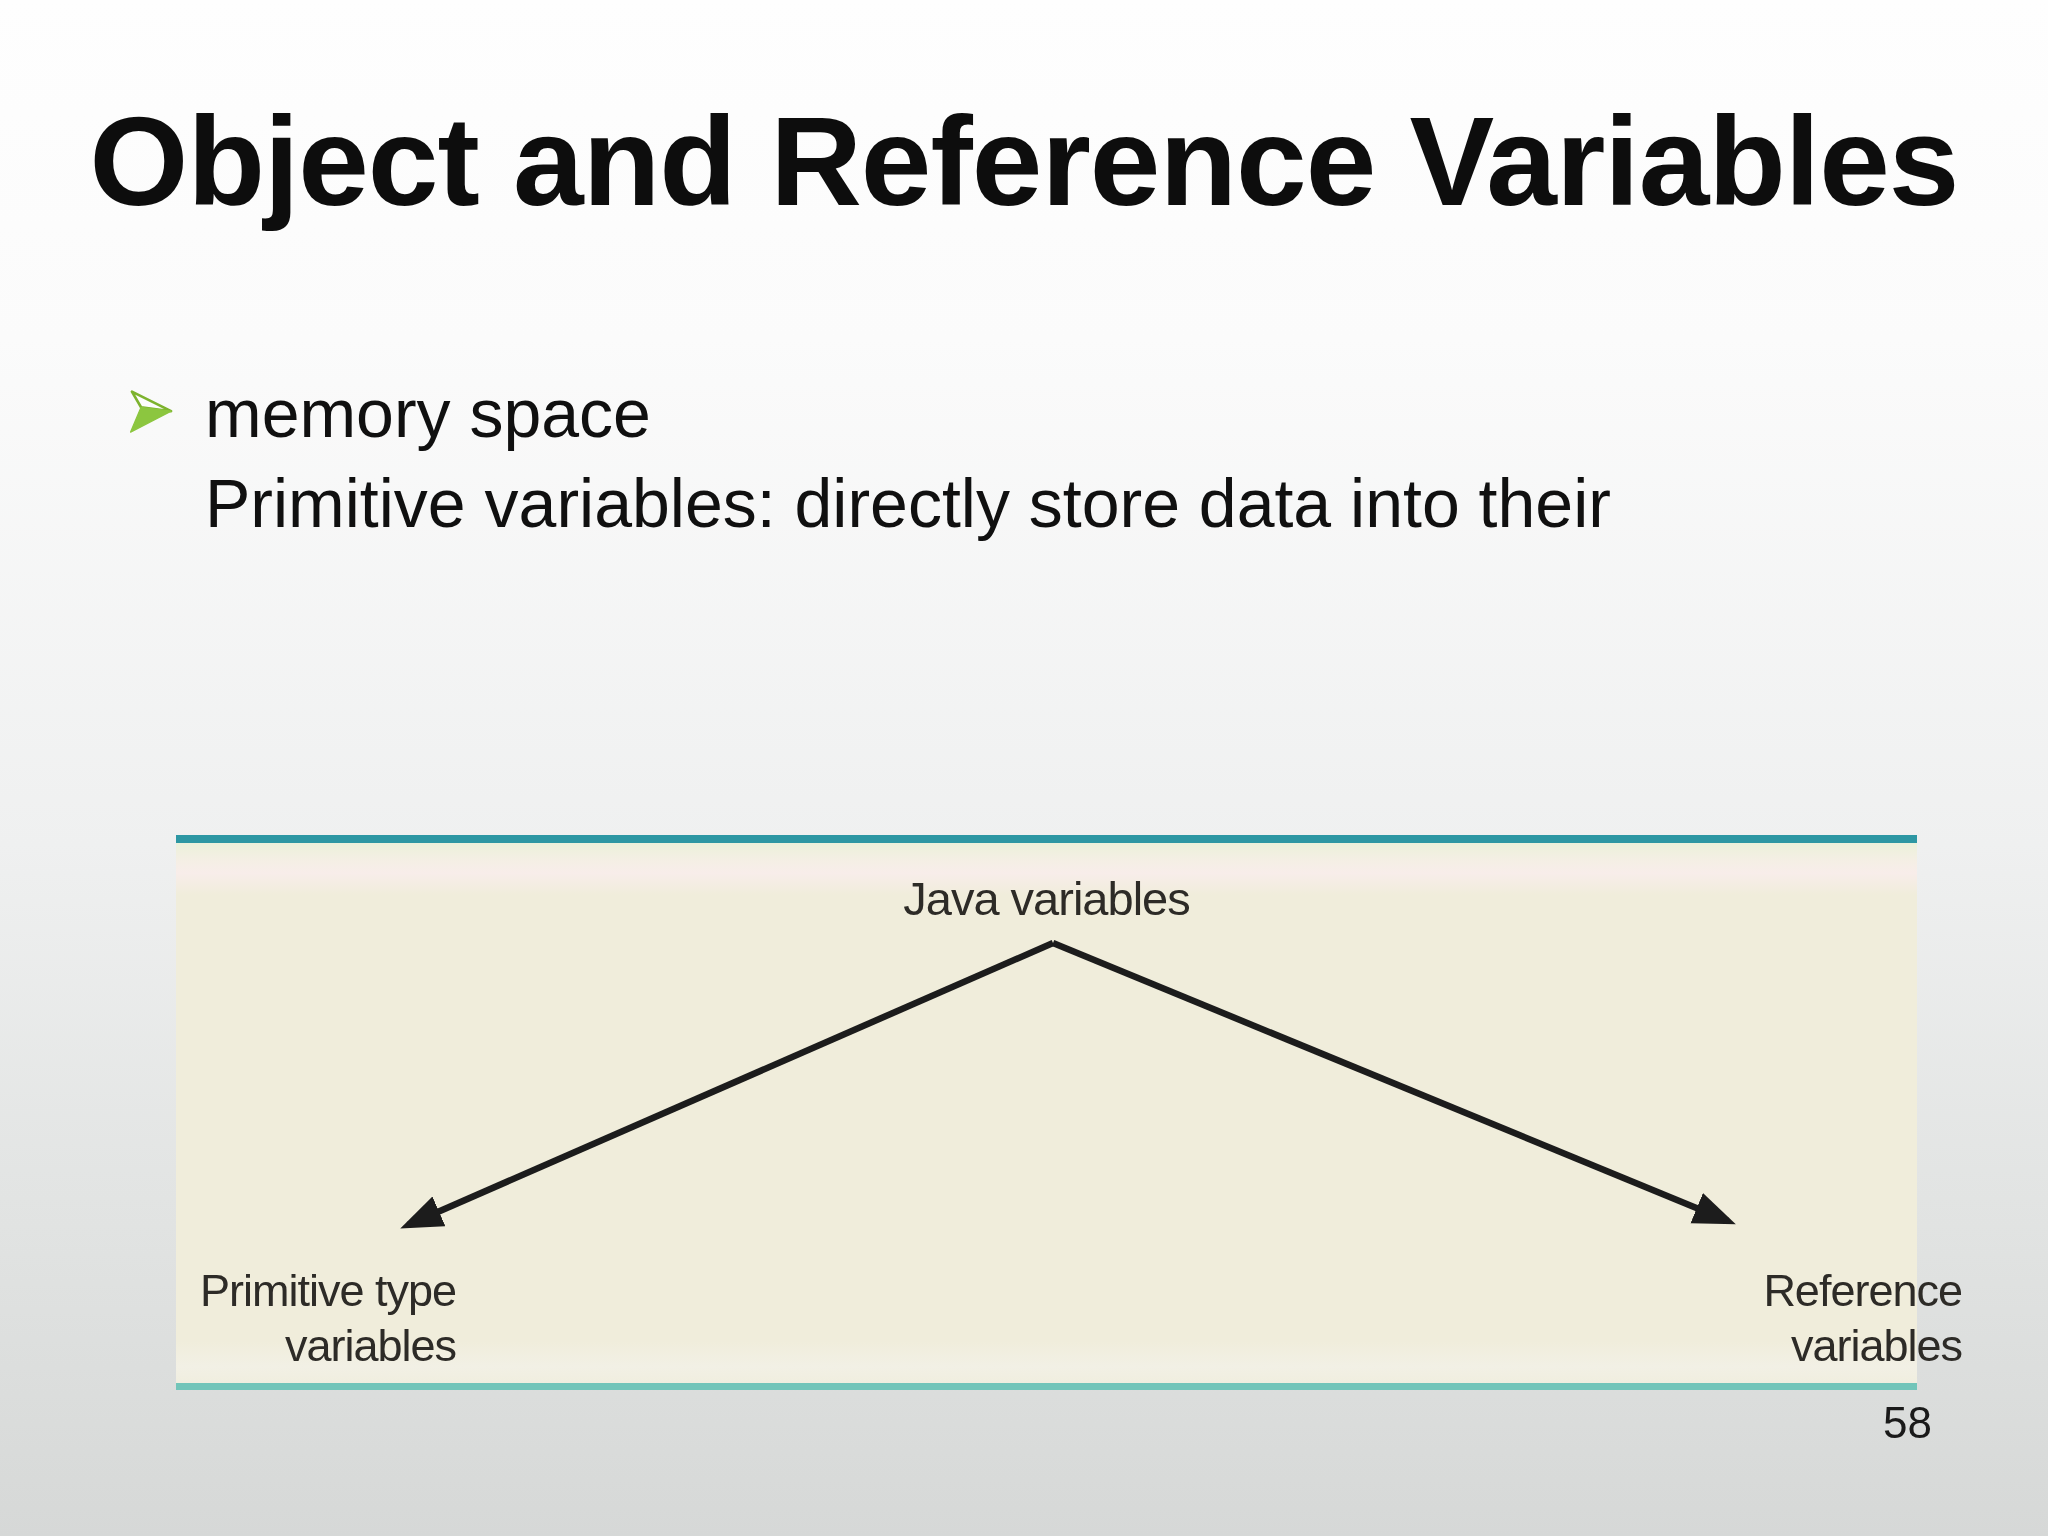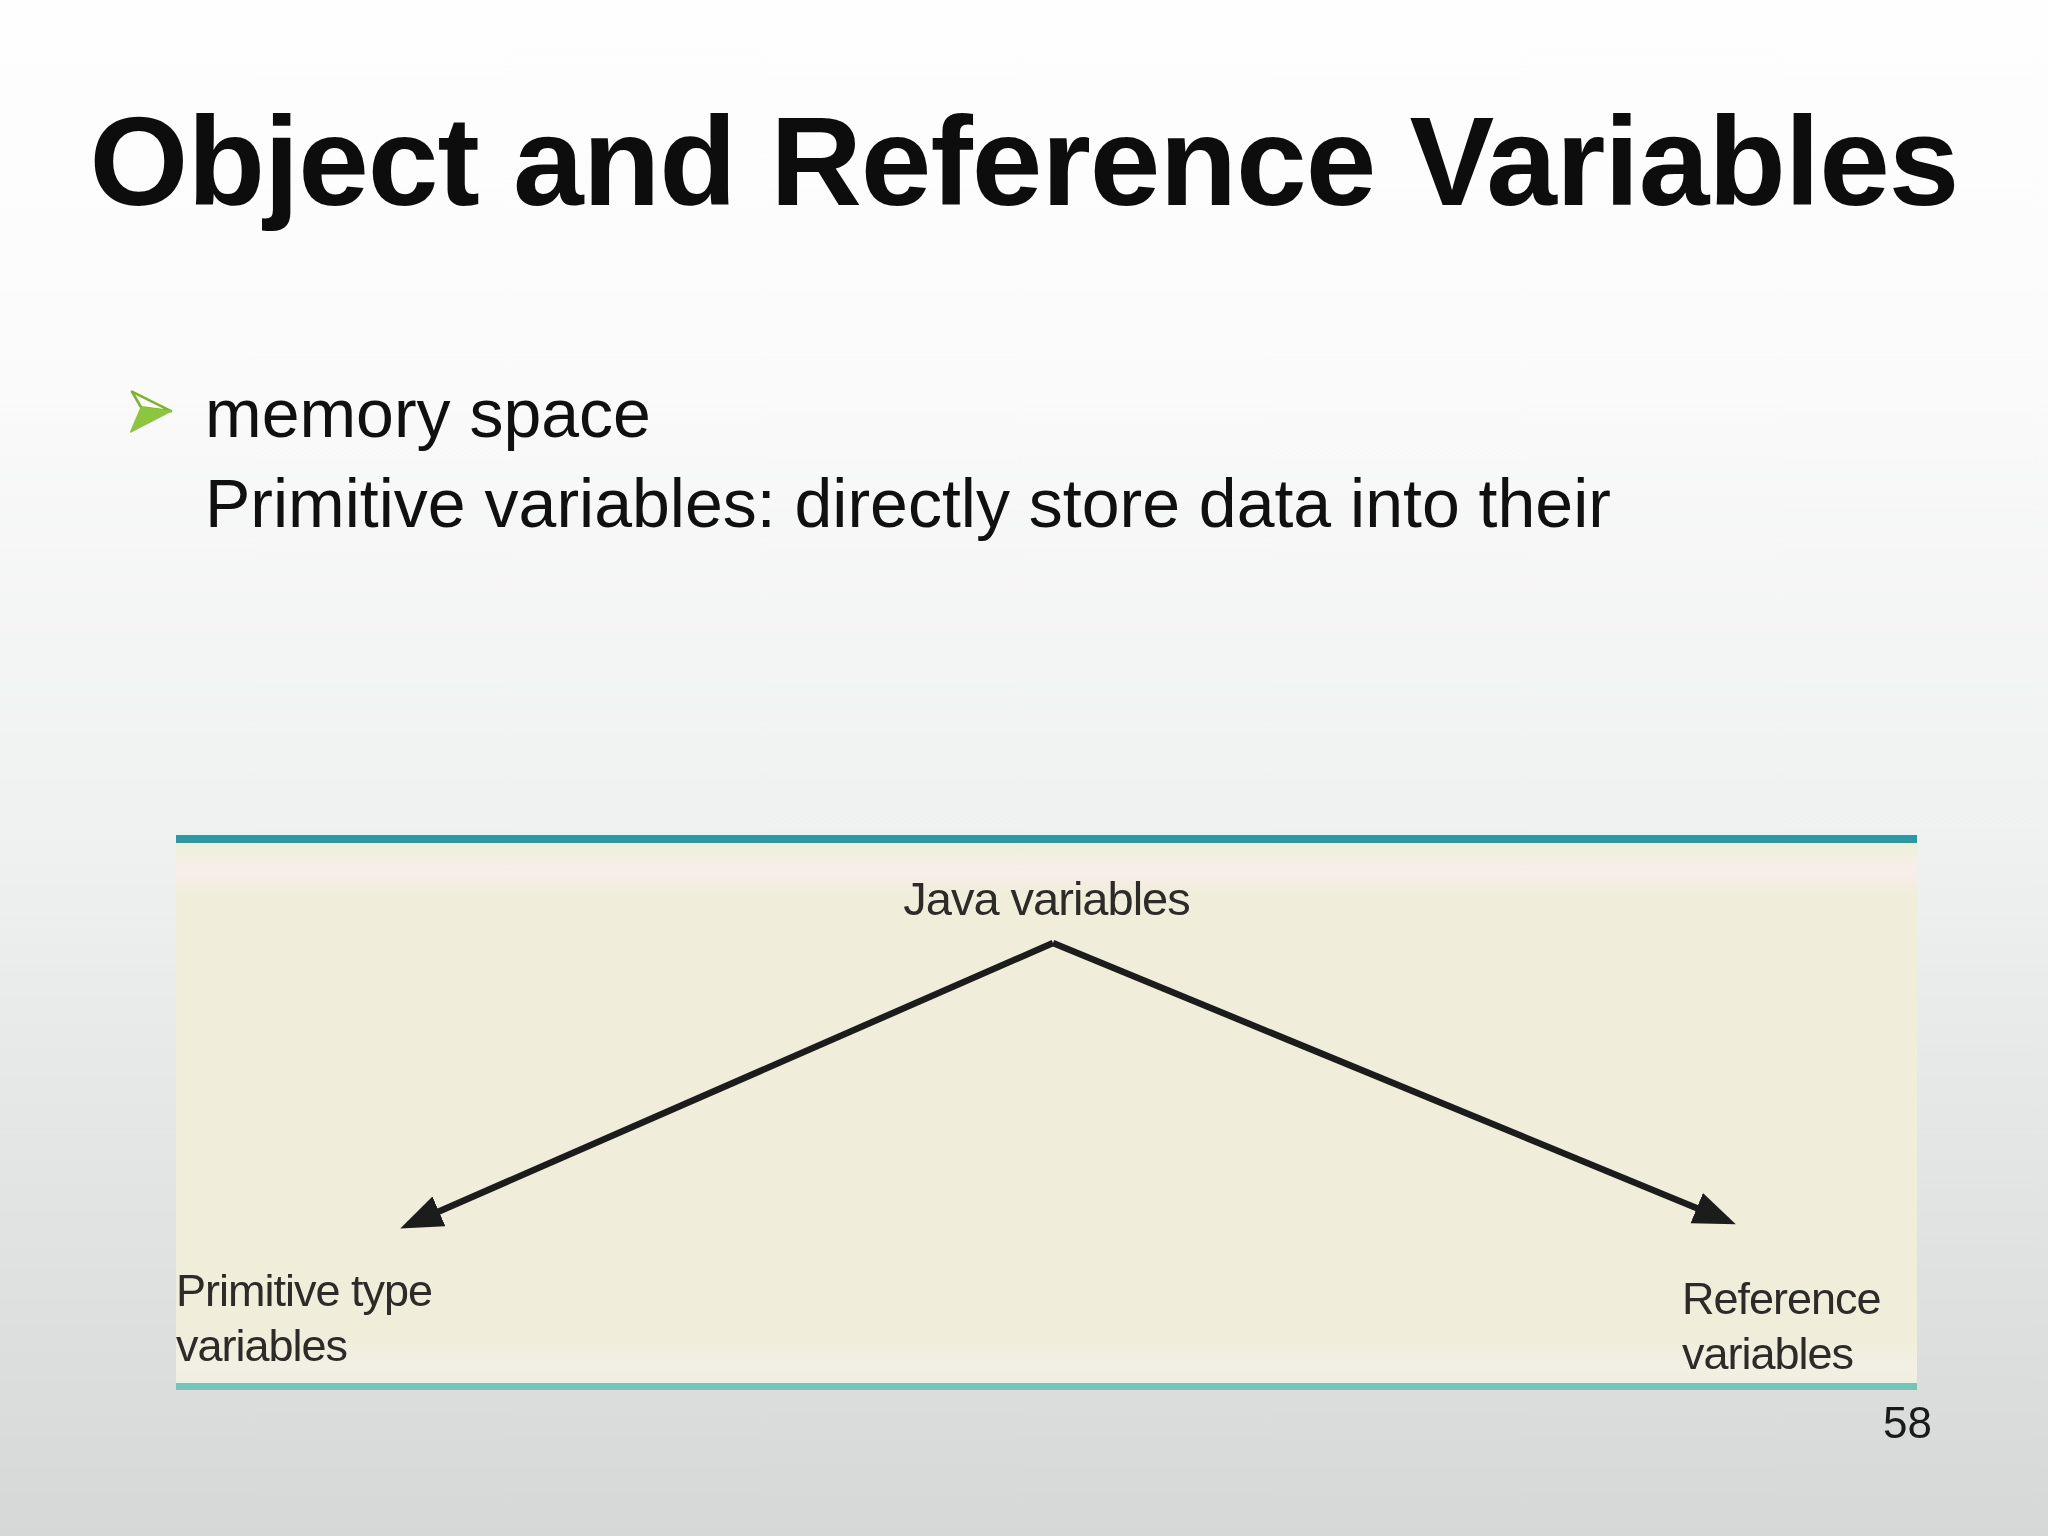--- a/index.html
+++ b/index.html
@@ -90,28 +90,28 @@
     width: 100%;
     text-align: center;
     font-size: 47px;
     color: #2d2b27;
     letter-spacing: -1px;
   }
   .leaf-label {
     position: absolute;
     top: 420px;
     width: 280px;
-    text-align: left;
+    text-align: right;
     font-size: 45px;
     line-height: 55px;
     color: #2d2b27;
     letter-spacing: -1px;
   }
   .leaf-left  { left: 0px; }
-  .leaf-right { left: 1506px; margin-top: 8px; }
+  .leaf-right { left: 1506px; }
 
   
   .page-number {
     position: absolute;
     right: 116px;
     top: 1398px;
     font-size: 44px;
     color: #1a1a1a;
     margin-left: 32px;
   }

